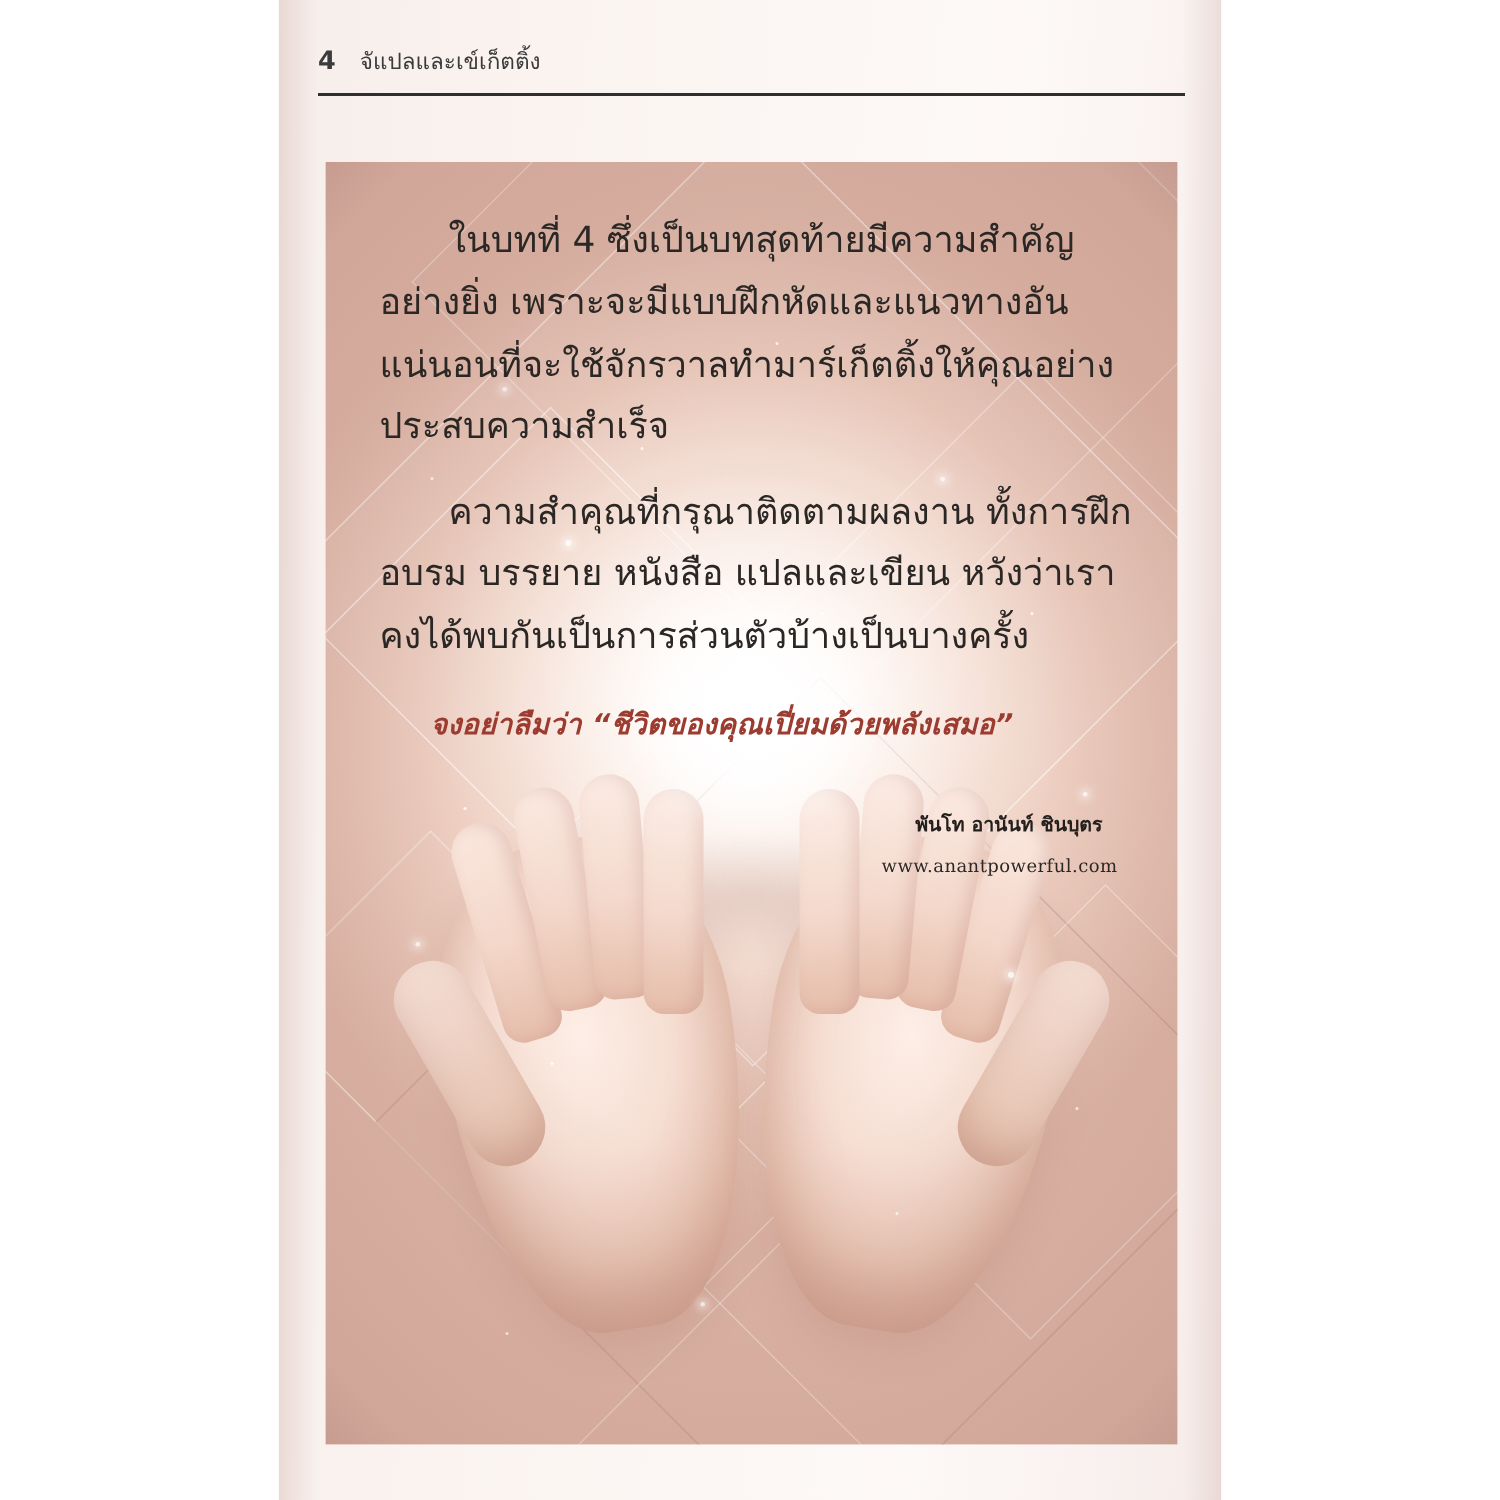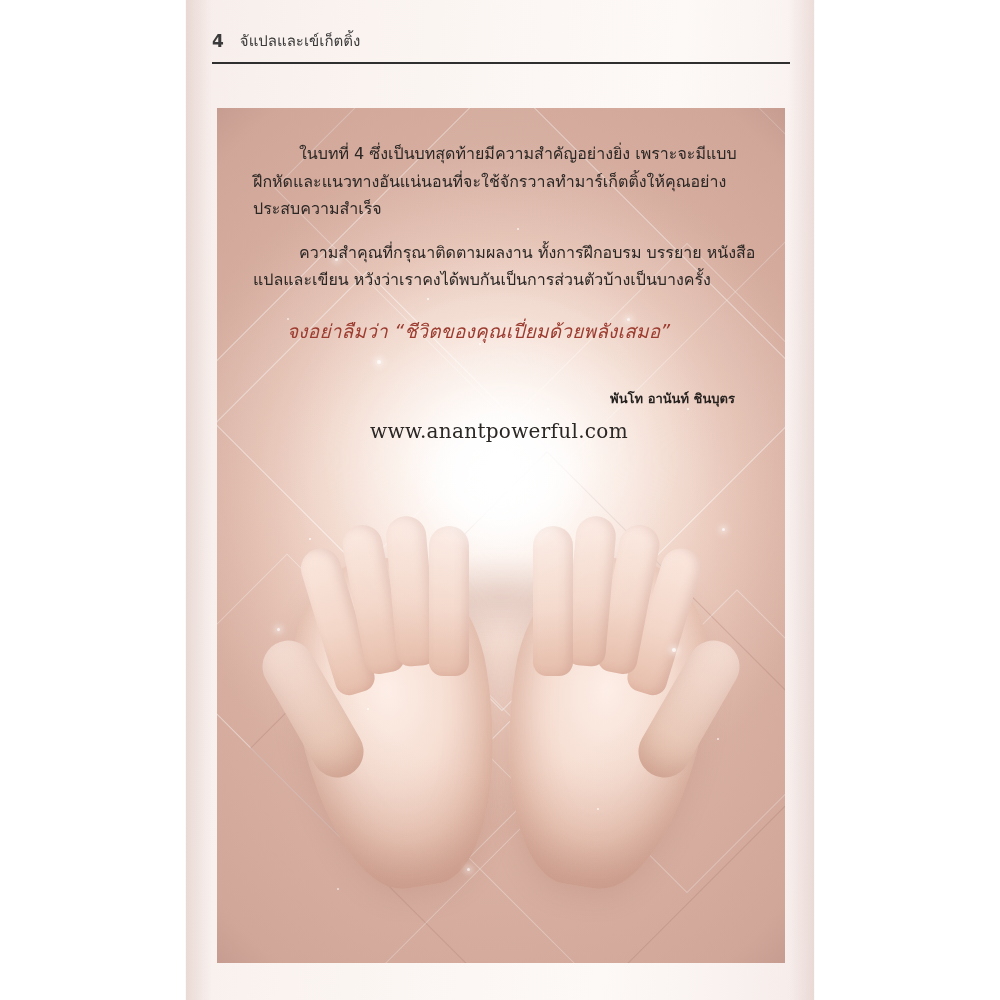--- a/index.html
+++ b/index.html
@@ -224,49 +224,49 @@
   
   #text-block {
     position: absolute;
     left: 253px;
     top: 140px;
     width: 510px;
     color: #2e2a28;
     font-family: "DejaVu Sans", sans-serif;
   }
   .para {
-    font-size: 16px;
+    font-size: 24px;
     line-height: 1.72;
     text-indent: 46px;
     margin: 0 0 16px 0;
     text-align: left;
     color: #2b2725;
   }
   #quote {
     margin: 22px 0 0 34px;
     font-size: 19px;
-    font-weight: normal;
+    font-weight: bold;
     color: #9c3b2f;
     font-style: italic;
     letter-spacing: 0.2px;
   }
   #signature {
     margin: 42px 0 0 0;
     text-align: right;
     padding-right: 28px;
     font-size: 13px;
     font-weight: bold;
     color: #231f1d;
   }
   #website {
     margin: 10px 0 0 0;
-    text-align: center;
+    text-align: right;
     padding-right: 18px;
     font-family: "DejaVu Serif", serif;
-    font-size: 20px;
+    font-size: 12px;
     color: #2b2725;
     letter-spacing: 0.3px;
   }
 </style>
 </head>
 <body>
 
 <div id="page">
 
   <div id="book-page"></div>

